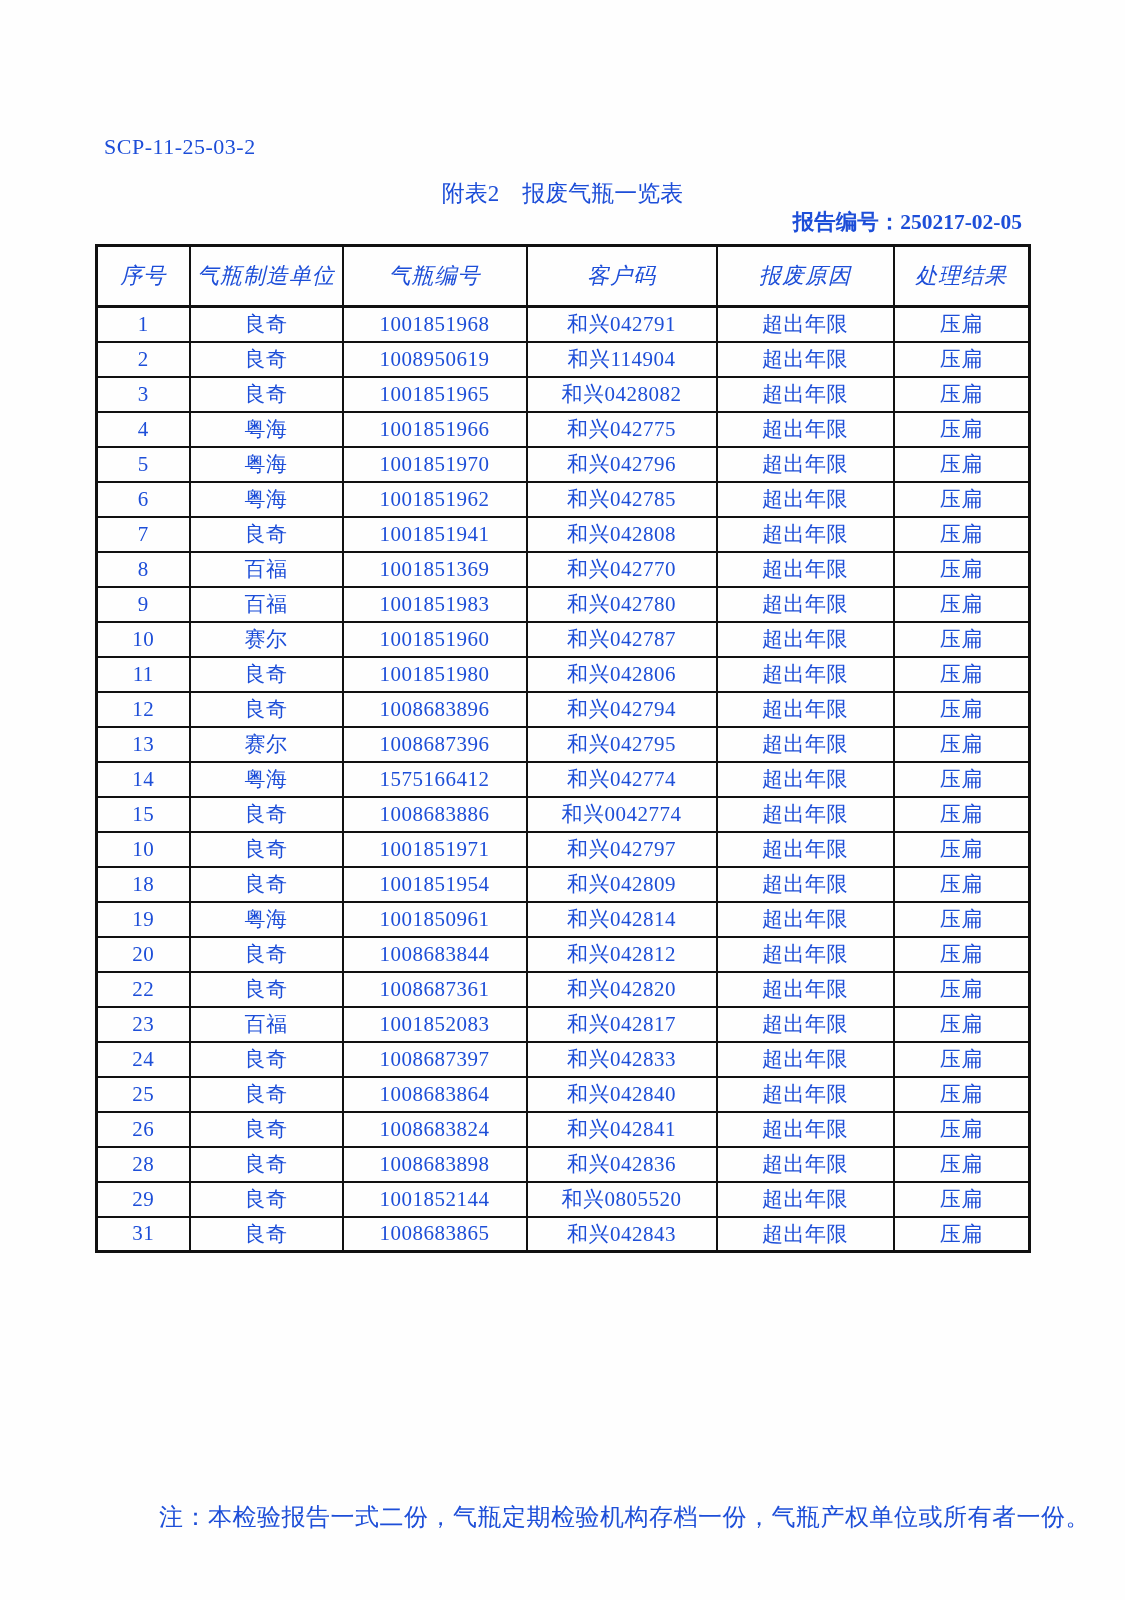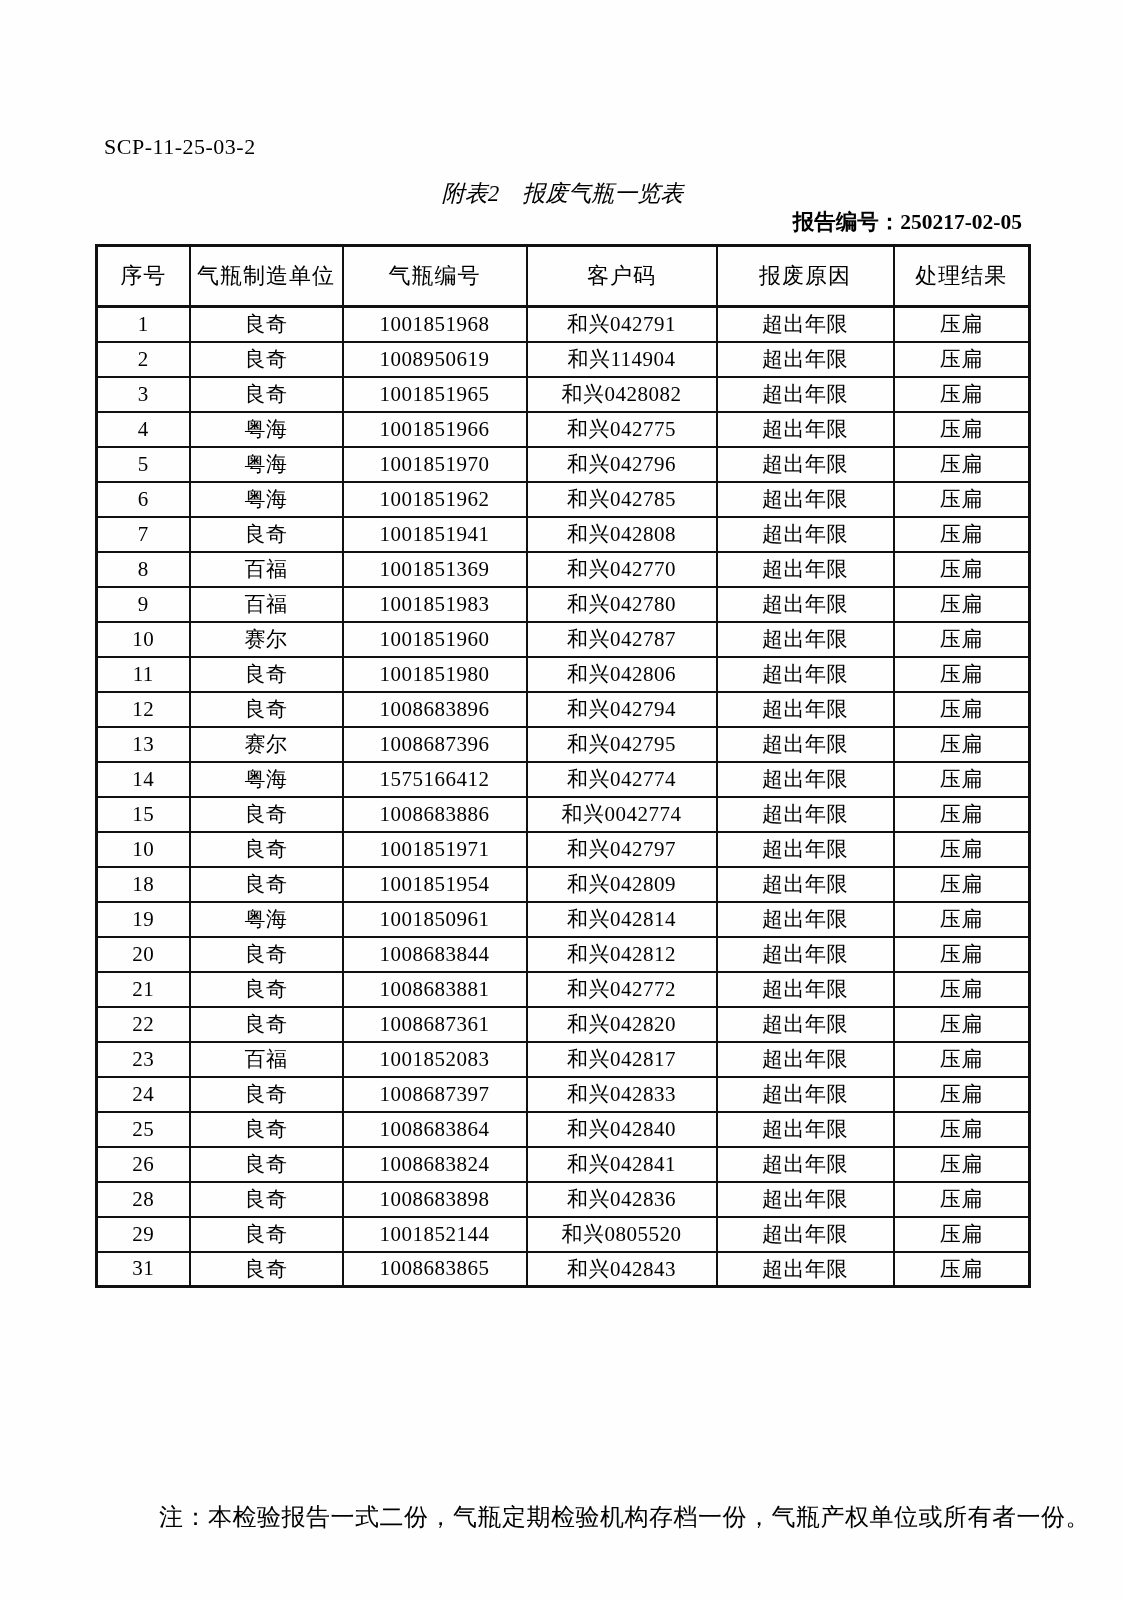--- a/index.html
+++ b/index.html
@@ -6,40 +6,39 @@
     margin: 0;
     padding: 0;
     background: #ffffff;
   }
   .page {
     position: relative;
     width: 1125px;
     height: 1600px;
     background: #fefefe;
     font-family: "Liberation Serif", "DejaVu Serif", serif;
-    color: #000000;
+    color: #1d4ed8;
     overflow: hidden;
   }
   .doc-code {
     position: absolute;
     left: 104px;
     top: 134px;
     font-size: 22px;
     letter-spacing: 0.5px;
     white-space: nowrap;
   }
   .title {
     position: absolute;
     left: 0;
     top: 178px;
     width: 100%;
     text-align: center;
     font-size: 23px;
     white-space: nowrap;
-    font-style: italic;
   }
   .report-no {
     position: absolute;
     right: 103px;
     top: 207px;
     font-size: 21.5px;
     white-space: nowrap;
     font-weight: bold;
   }
   table.cyl-table {
@@ -58,21 +57,21 @@
     vertical-align: middle;
     padding: 0;
     font-weight: normal;
     overflow: hidden;
     white-space: nowrap;
   }
   table.cyl-table thead tr { height: 61px; }
   table.cyl-table tbody tr { height: 35px; }
   table.cyl-table th { font-size: 22px; letter-spacing: 1px; }
   table.cyl-table td { font-size: 21px; letter-spacing: 0.5px; }
-  table.cyl-table thead tr th { border-bottom: 3px solid #111; }
+  table.cyl-table thead tr th { border-bottom: 3px solid #111; font-style: italic; }
   .note {
     position: absolute;
     left: 159px;
     top: 1501px;
     font-size: 24px;
     letter-spacing: 0.5px;
     white-space: nowrap;
   }
 </style>
 </head>
@@ -254,28 +253,20 @@
         </tr>
         <tr>
           <td>20</td>
           <td>良奇</td>
           <td>1008683844</td>
           <td>和兴042812</td>
           <td>超出年限</td>
           <td>压扁</td>
         </tr>
         <tr>
-          <td>21</td>
-          <td>良奇</td>
-          <td>1008683881</td>
-          <td>和兴042772</td>
-          <td>超出年限</td>
-          <td>压扁</td>
-        </tr>
-        <tr>
           <td>22</td>
           <td>良奇</td>
           <td>1008687361</td>
           <td>和兴042820</td>
           <td>超出年限</td>
           <td>压扁</td>
         </tr>
         <tr>
           <td>23</td>
           <td>百福</td>

